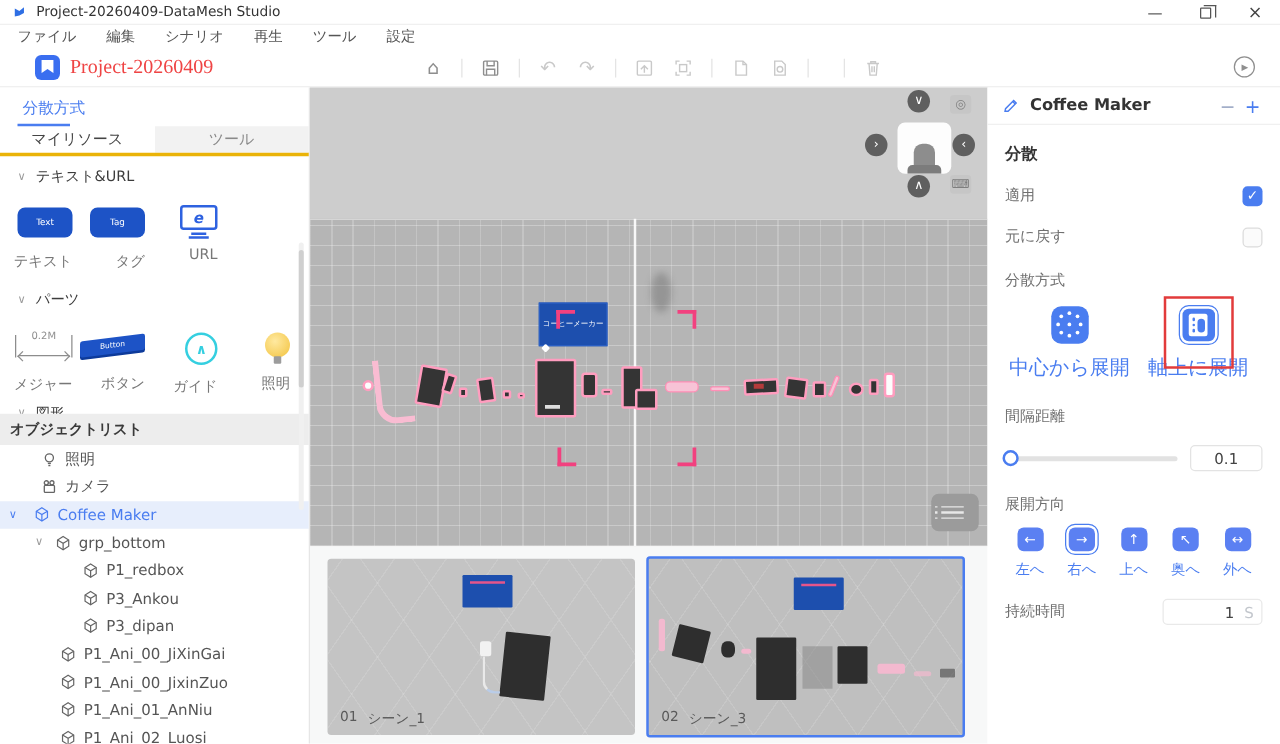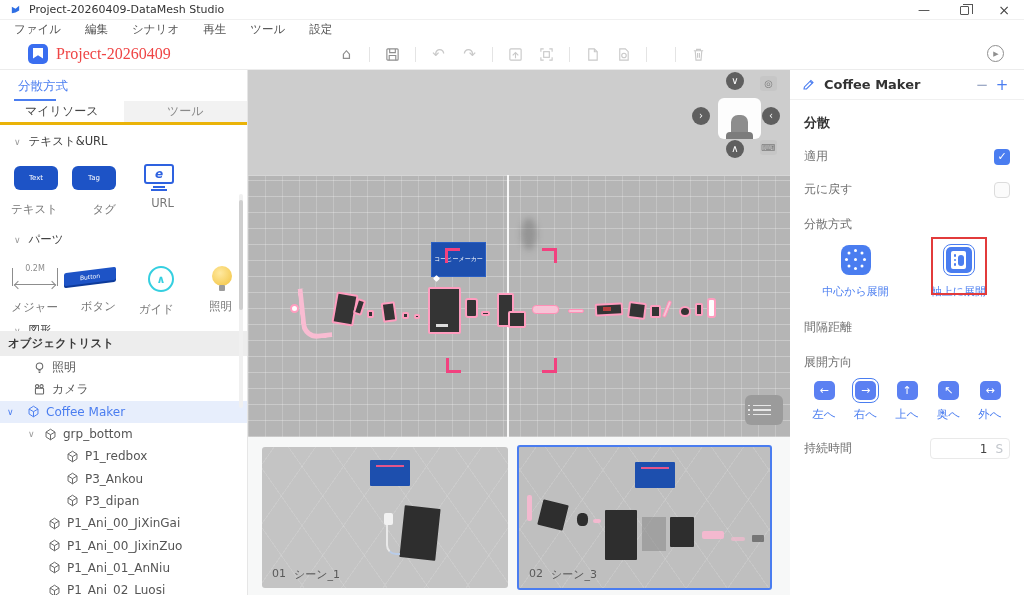--- a/index.html
+++ b/index.html
@@ -123,21 +123,21 @@
   .methods{display:flex;margin-top:12px;}
   .method{width:50%;display:flex;flex-direction:column;align-items:center;position:relative;}
   .m-ico1{width:30px;height:30px;border-radius:8px;background:#4a7df0;position:relative;}
   .m-ico1 b{position:absolute;width:3px;height:3px;border-radius:50%;background:#fff;
     box-shadow:9px 0 #fff,-9px 0 #fff,0 9px #fff,0 -9px #fff,6.5px 6.5px #fff,-6.5px 6.5px #fff,6.5px -6.5px #fff,-6.5px -6.5px #fff;left:13px;top:13px;}
   .m-ico2{width:26px;height:26px;border-radius:5px;background:#4a7df0;display:flex;align-items:center;justify-content:center;outline:1.6px solid #4a7df0;outline-offset:2px;}
   .m-ico2 .inner{width:15px;height:18px;background:#fff;border-radius:2px;display:flex;align-items:center;justify-content:space-around;padding:0 2px;}
   .m-ico2 .dots{width:3px;height:12px;display:flex;flex-direction:column;justify-content:space-between;}
   .m-ico2 .dots u{width:2.6px;height:2.6px;background:#4a7df0;border-radius:50%;display:block;}
   .m-ico2 .oval{width:6px;height:11px;background:#4a7df0;border-radius:3px;}
-  .m-lab{margin-top:9px;font-size:11px;color:#4a7df0;}
+  .m-lab{margin-top:9px;font-size:16px;color:#4a7df0;}
   .annot{position:absolute;left:50%;transform:translateX(-50%);top:-8px;width:56px;height:58px;border:2.5px solid #e23b3b;}
   .slider-row{display:flex;align-items:center;margin-top:14px;gap:10px;}
   .track{flex:1;height:4px;background:#e2e2e2;border-radius:2px;position:relative;}
   .knob{position:absolute;left:-2px;top:-5px;width:13px;height:13px;border-radius:50%;background:#fff;border:2.5px solid #4a7df0;}
   .valbox{width:58px;height:21px;border:1px solid #e3e3e3;border-radius:4px;font-size:12px;color:#444;display:flex;align-items:center;justify-content:center;}
   .dirs{display:flex;margin-top:10px;justify-content:space-between;padding:0 2px;}
   .dir{display:flex;flex-direction:column;align-items:center;width:36px;}
   .dirbtn{width:21px;height:19px;border-radius:5px;background:#5b80f2;color:#fff;font-size:11px;display:flex;align-items:center;justify-content:center;}
   .dir.sel .dirbtn{outline:1.6px solid #4a7df0;outline-offset:2px;}
   .dir .dlab{margin-top:7px;font-size:11.5px;color:#4a7df0;}
@@ -531,20 +531,28 @@
                 <div class="oval"></div>
               </div>
           </div>
           <div class="m-lab" style="margin-top:11px;">軸上に展開</div>
         </div>
       </div>
 
       <div class="rp-row" style="margin-top:20px;">
         <span class="rp-lbl">間隔距離</span>
       </div>
+      <div class="slider-row">
+        <div class="track">
+            <div class="knob"></div>
+          </div>
+        <div class="valbox">
+            <span>0.1</span>
+          </div>
+      </div>
 
       <div class="rp-row" style="margin-top:18px;">
         <span class="rp-lbl">展開方向</span>
       </div>
       <div class="dirs">
         <div class="dir">
           <div class="dirbtn">
               <span>←</span>
             </div>
           <div class="dlab">左へ</div>

